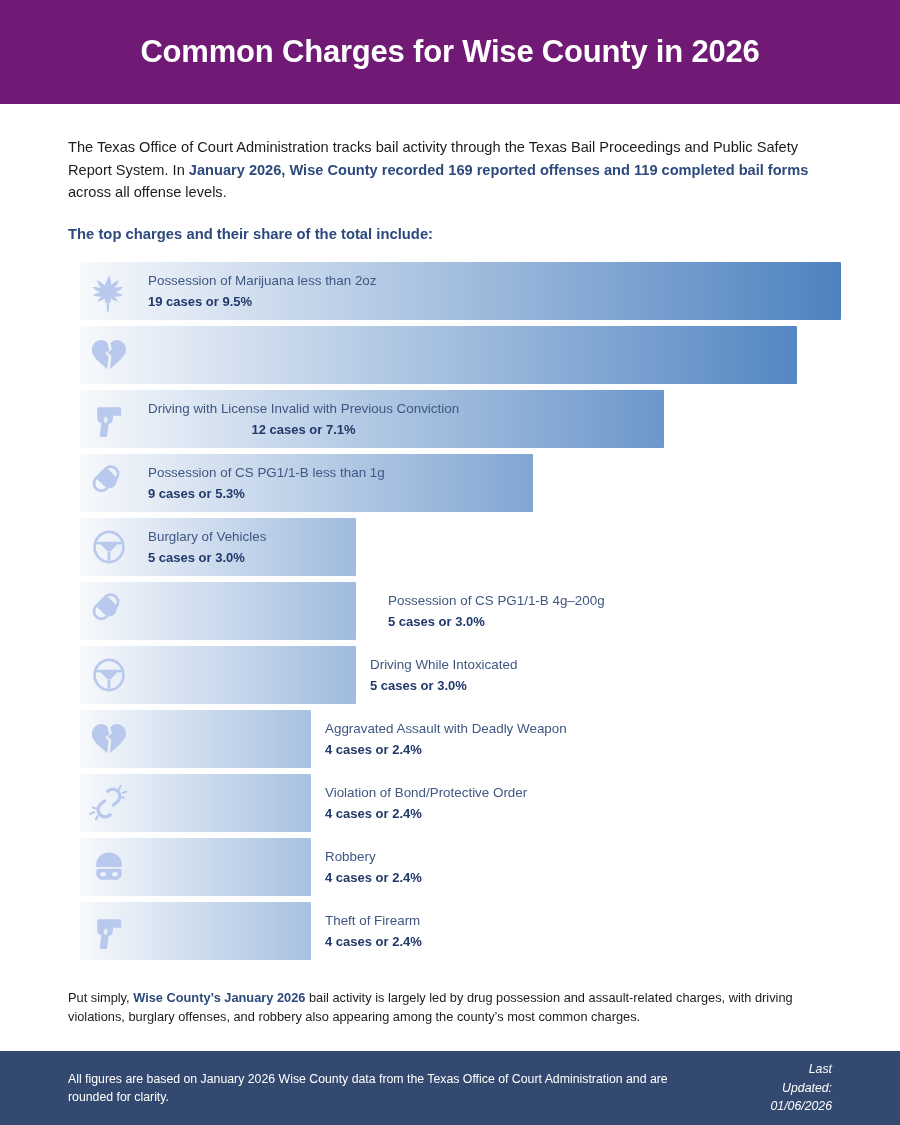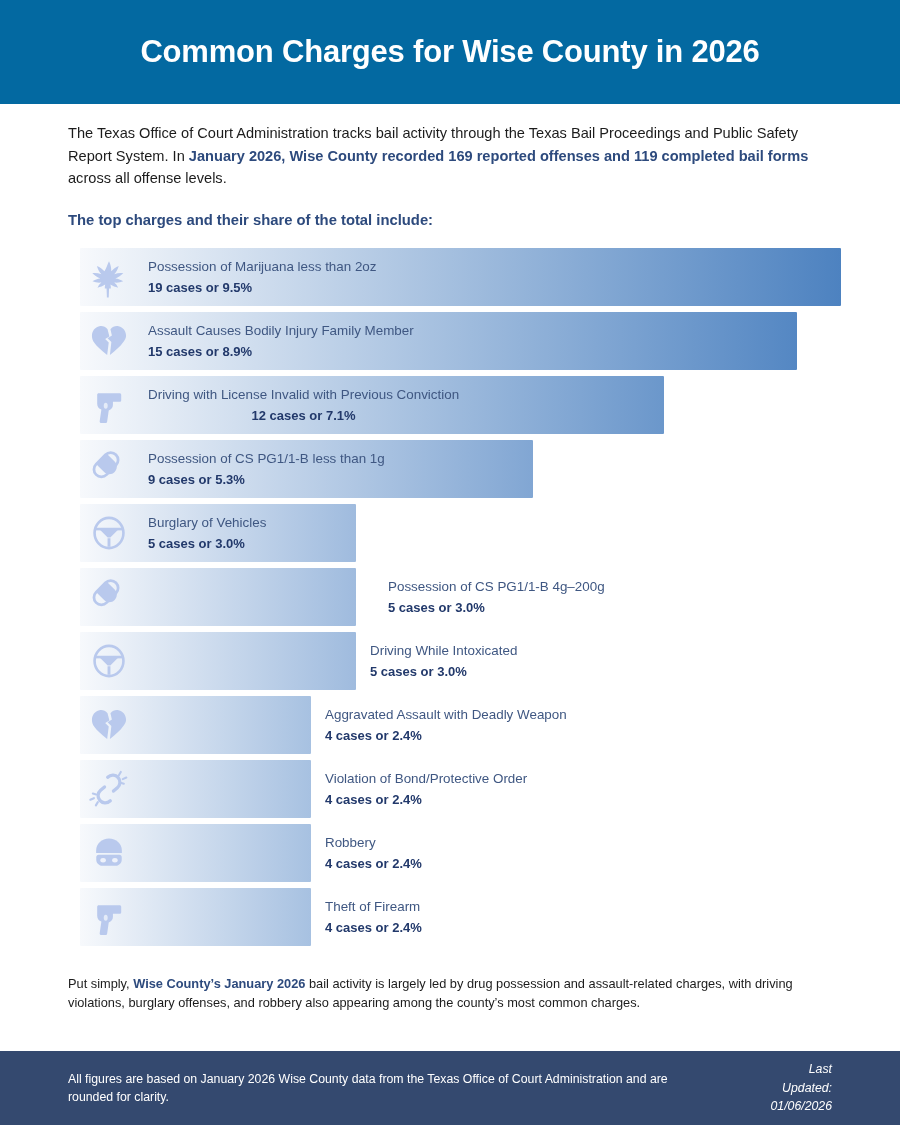--- a/index.html
+++ b/index.html
@@ -11,38 +11,38 @@
   .page {
     position: relative;
     width: 900px; height: 1125px;
     background: #ffffff;
     overflow: hidden;
     display: flex; flex-direction: column;
   }
 
   
   .header {
-    background: #0369a1;
+    background: #701a75;
     height: 104px;
     display: flex; align-items: center; justify-content: center;
     flex: 0 0 auto;
   }
   .header-title {
     color: #ffffff;
     font-size: 31px;
     font-weight: bold;
     letter-spacing: -0.2px;
     text-align: center;
     font-family: "Liberation Sans", sans-serif;
   }
 
   
   .body {
     flex: 1 1 auto;
-    padding: 18px 68px 0 68px;
+    padding: 32px 68px 0 68px;
     background: #fff;
   }
 
   .intro {
     font-size: 14.6px;
     line-height: 1.55;
     color: #1c1c1c;
     max-width: 760px;
   }
   .intro b, .accent {
@@ -170,24 +170,20 @@
         <div class="row">
           <div class="bar" style="width: 717px; background: linear-gradient(to right, rgb(247, 249, 252) 0%, rgb(84, 135, 195) 100%);"></div>
           <div class="icon-wrap">
             <svg viewBox="0 0 64 64">
               <g fill="#b9c9ed">
                 <path d="M29.8 14.2C26.6 10.4 22 8.6 17.4 9.6 10.6 11 6 17 6 24.2c0 3.6 1.2 7 3.6 10.4 3.6 5.2 10.2 11 19.6 18.6l2.4-19-5.4-5.2 6.4-3.8-2.8-11z"></path>
                 <path d="M34.2 14.2l2.2 9.6-6.6 4 5.8 5.6-2.2 19.8c9.4-7.6 16-13.4 19.6-18.6C55.4 31.2 58 27.8 58 24.2 58 17 53.4 11 46.6 9.6c-4.6-1-9.2.8-12.4 4.6z"></path>
               </g>
             </svg>
           </div>
-          <div class="labels" style="left: 80px;">
-            <div class="charge-name">Assault Causes Bodily Injury Family Member</div>
-            <div class="charge-stat">15 cases or 8.9%</div>
-          </div>
         </div>
         <div class="row">
           <div class="bar" style="width: 584px; background: linear-gradient(to right, rgb(247, 249, 252) 0%, rgb(107, 151, 203) 100%);"></div>
           <div class="icon-wrap">
             <svg viewBox="0 0 64 64">
               <g fill="#b9c9ed">
                 <path d="M14 14h34c1.6 0 2.6 1 2.6 2.4v8.2c0 1.4-1 2.4-2.6 2.4H38v4.6c0 4.4-2.4 7.4-6.4 8.6l-2.4 17c-.2 1.6-1.2 2.4-2.6 2.4h-6.4c-1.6 0-2.6-1.2-2.4-2.8l2.6-17.8c-4-1.4-6.4-4.6-6.4-9V16.4c0-1.4 1-2.4 2-2.4z"></path>
                 <ellipse cx="27" cy="33" rx="3" ry="4.6" fill="#e4ebf8"></ellipse>
               </g>
             </svg>

